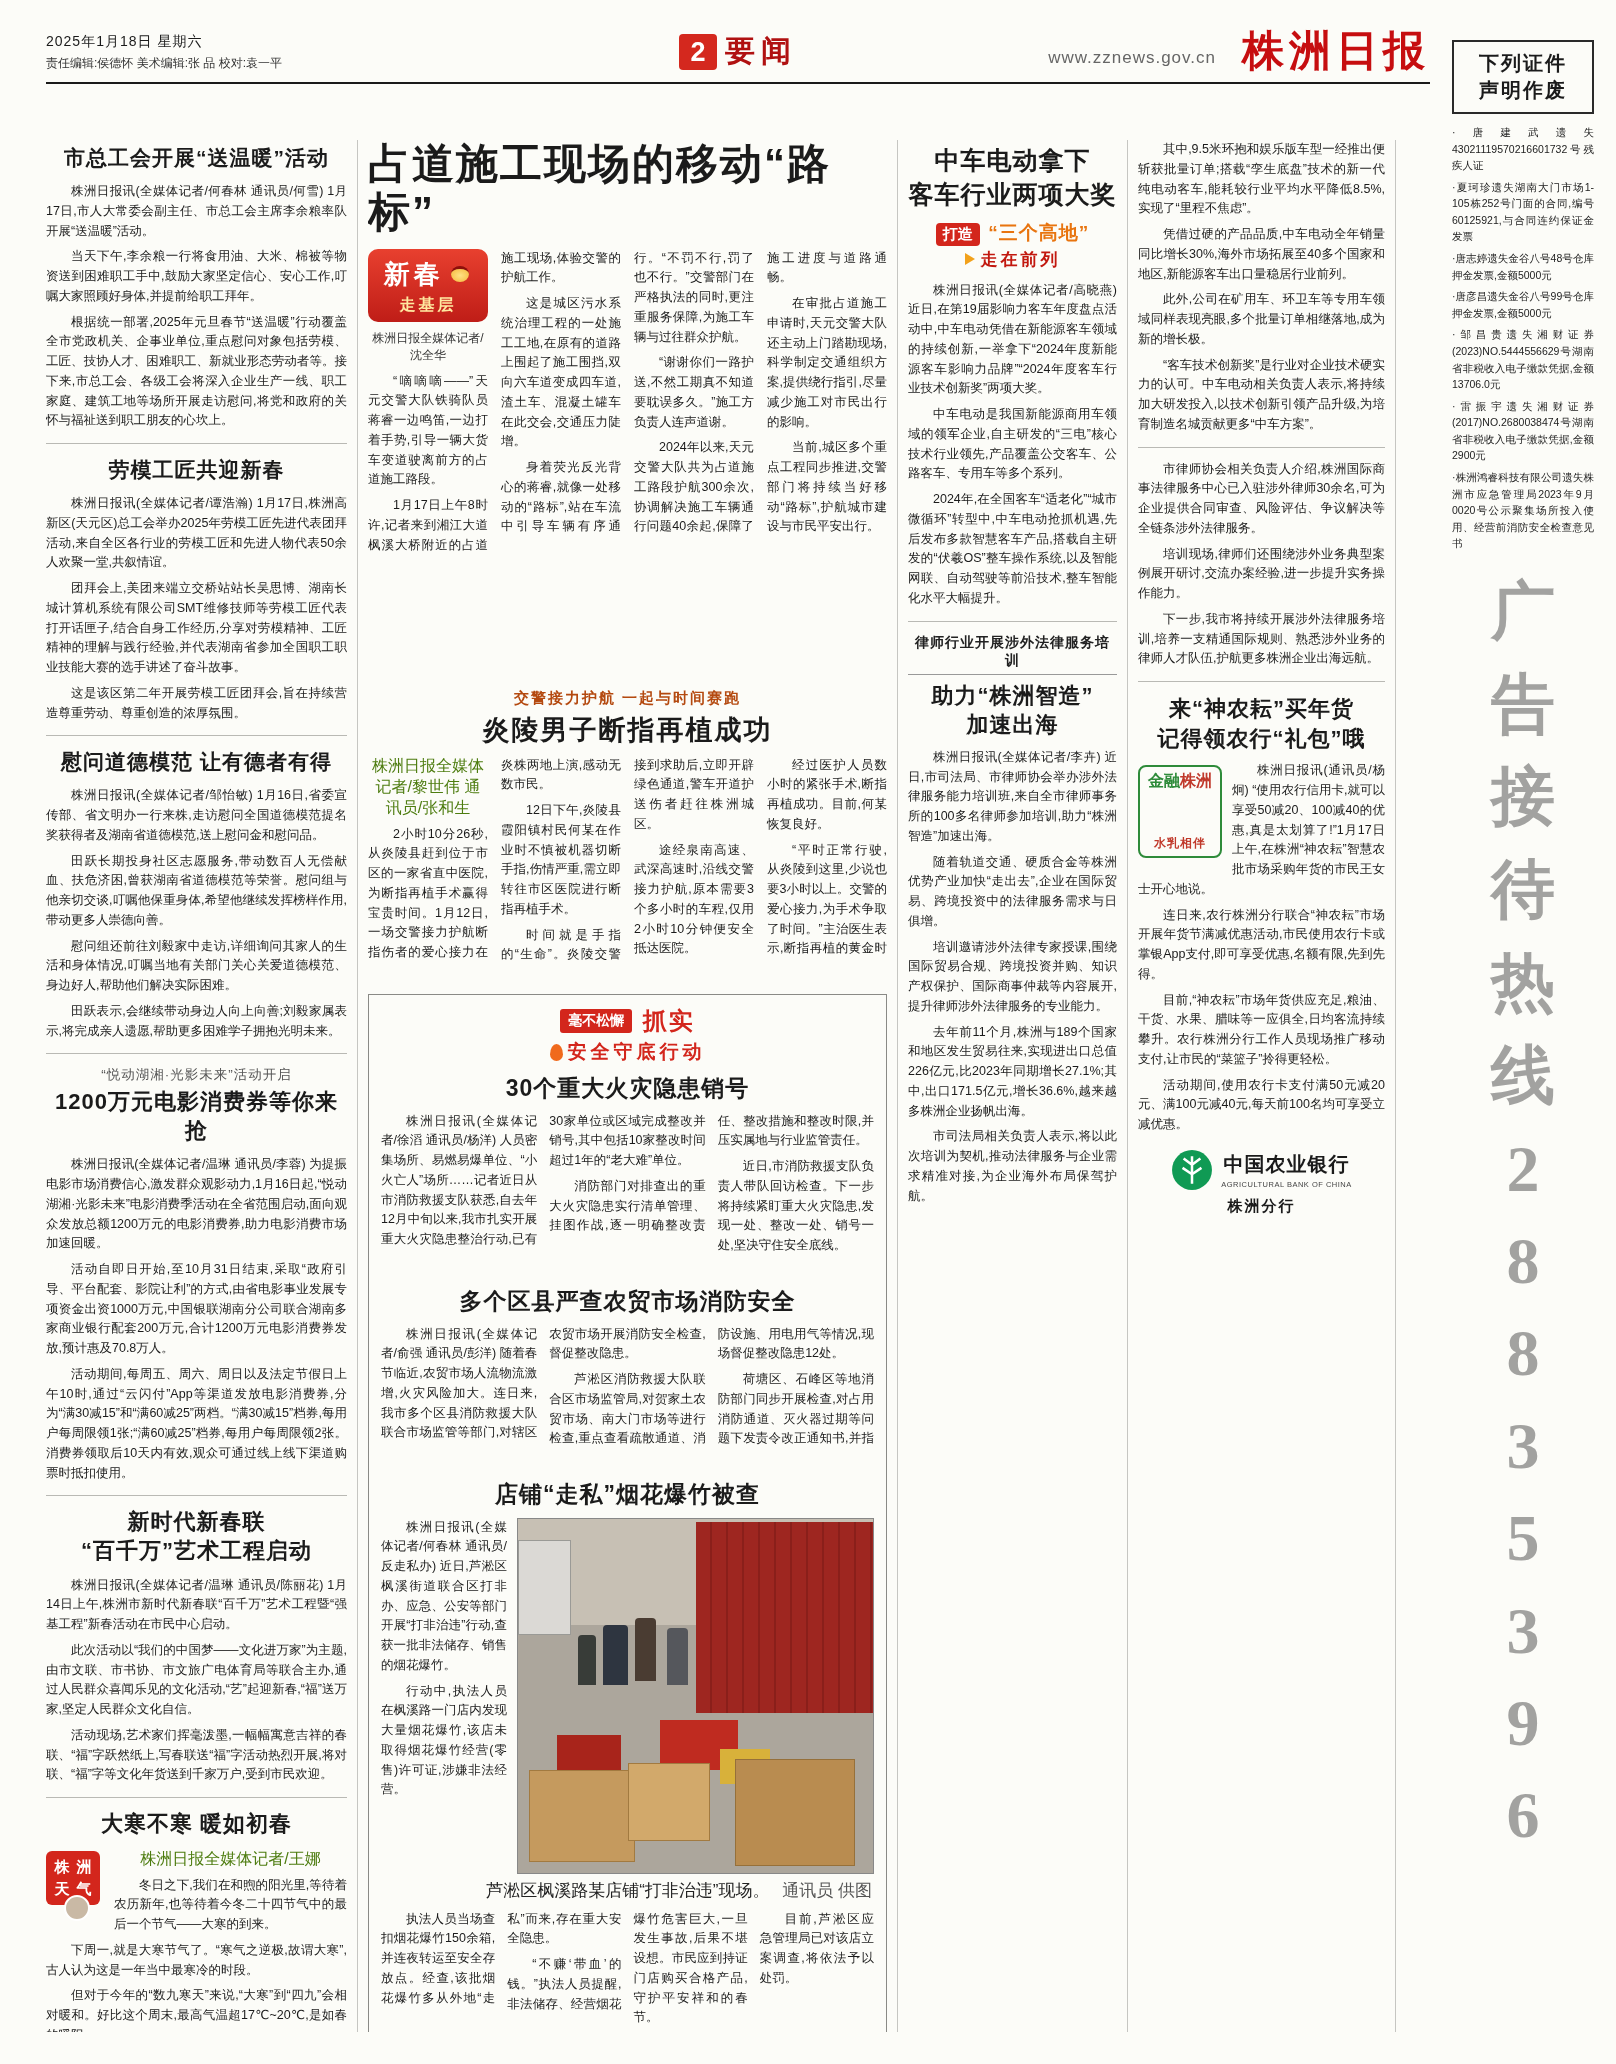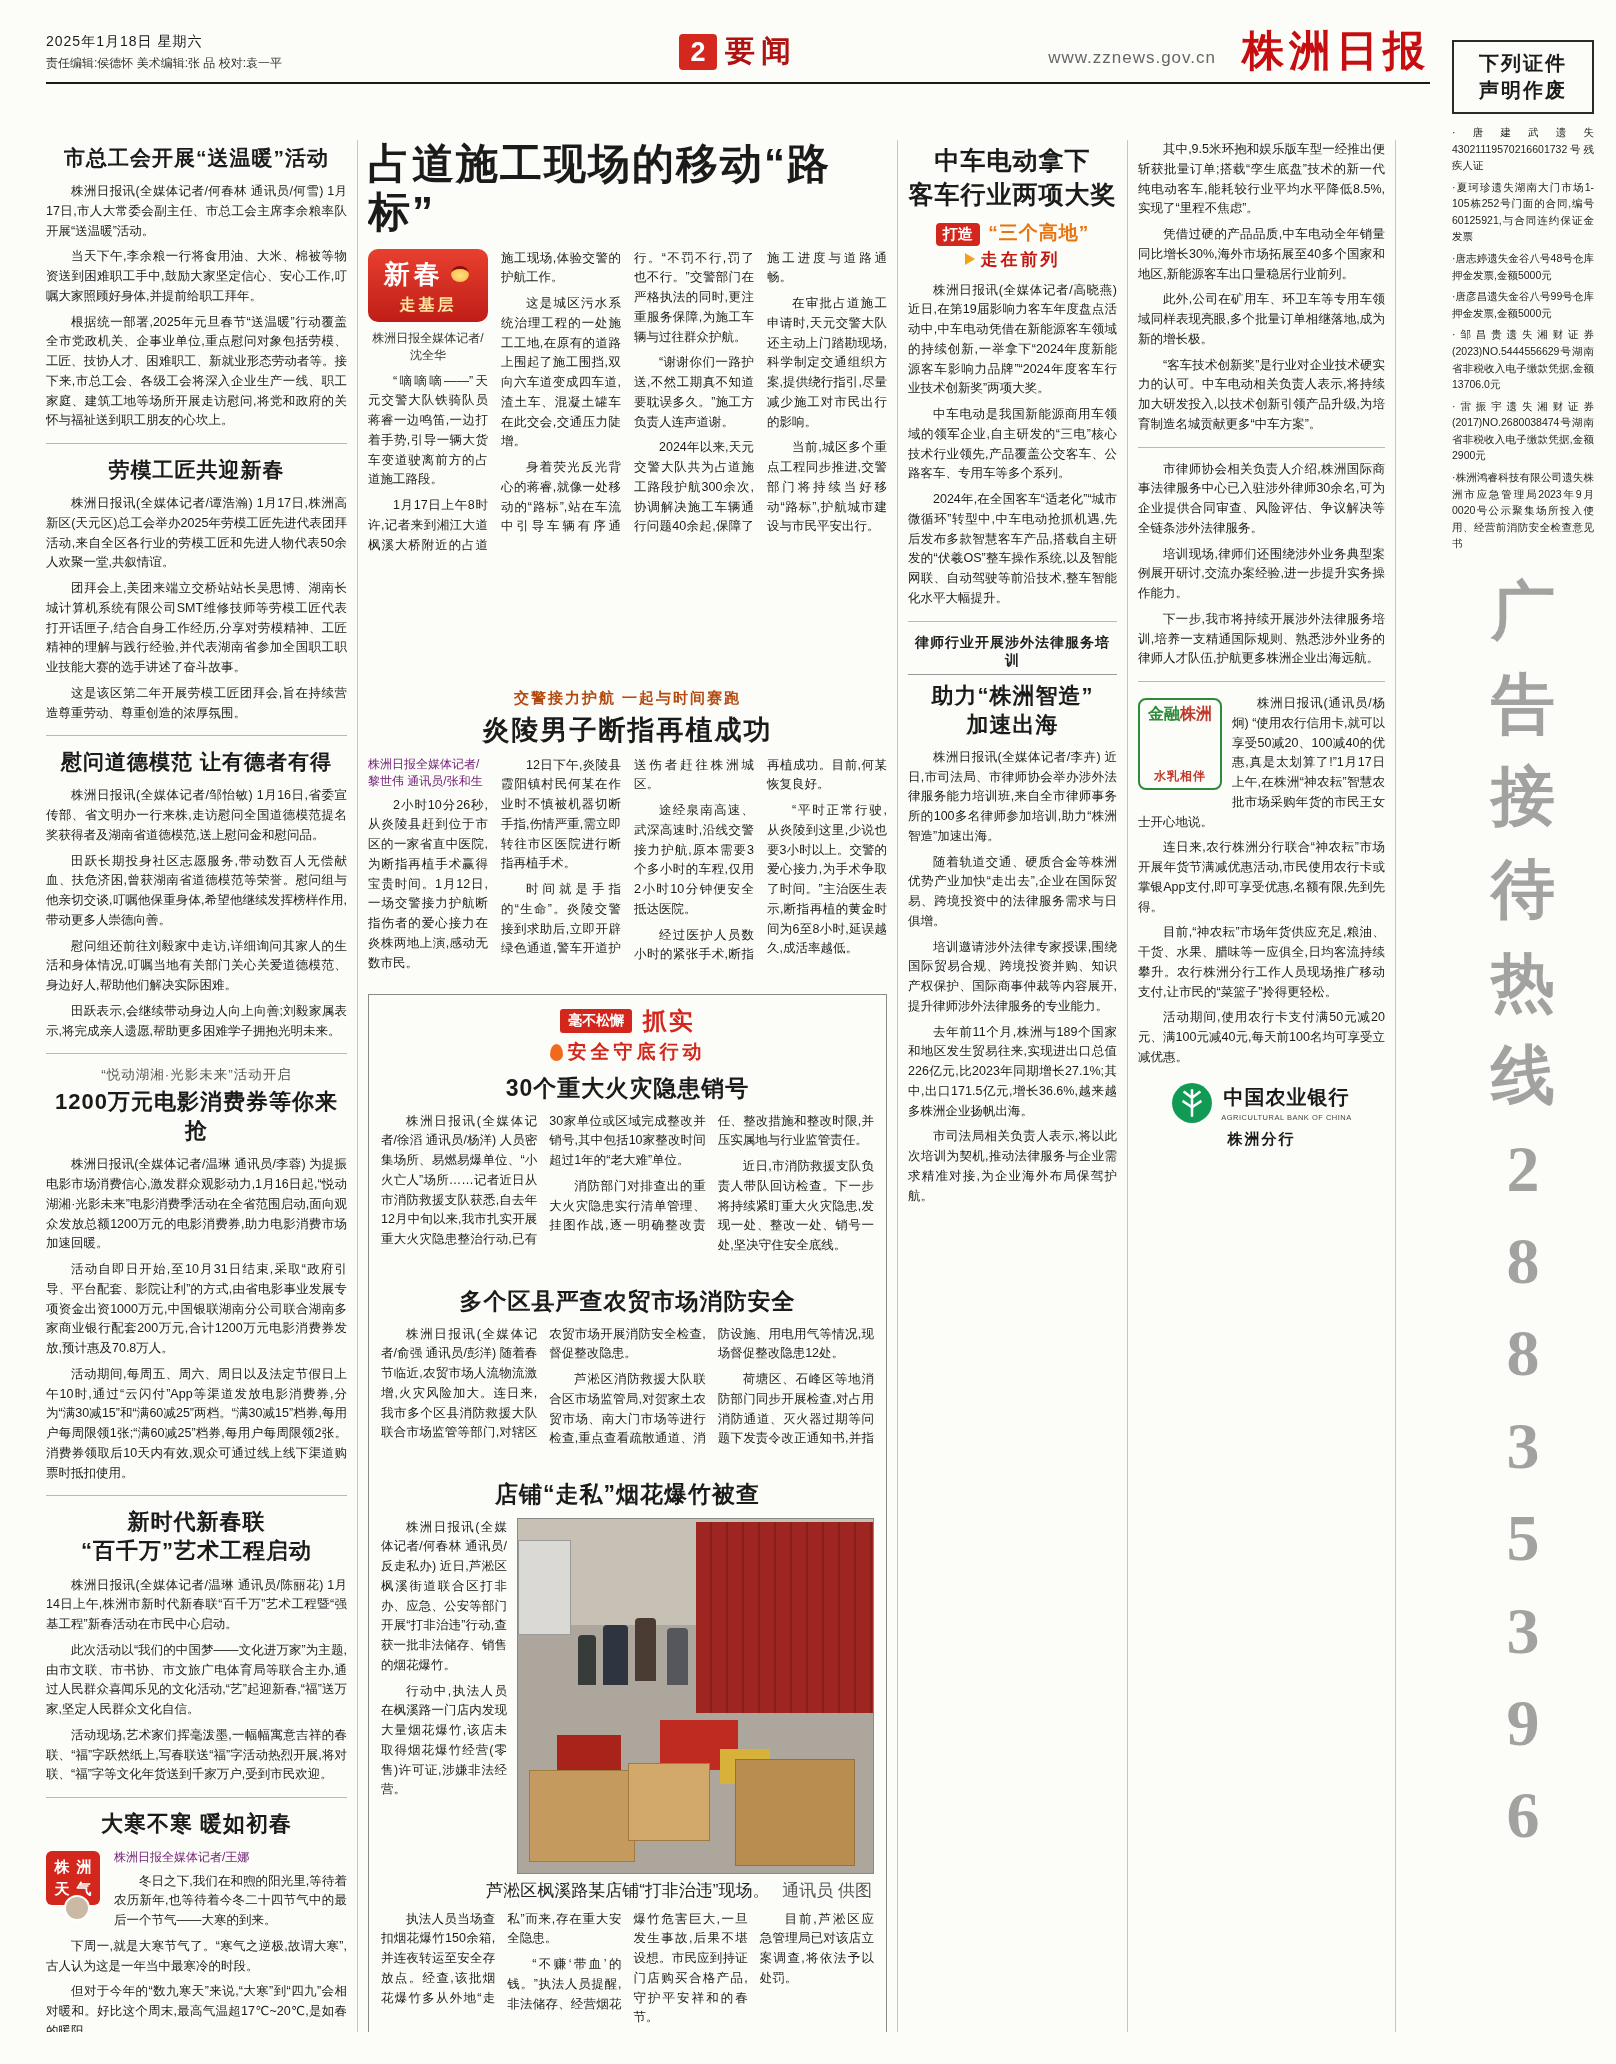--- a/index.html
+++ b/index.html
@@ -26,21 +26,21 @@
   .col-a { width:220px; }
   .col-b { width:258px; border-right:1px solid #c6c6c2; }
 
   .para { font-size:12.5px; line-height:1.58; text-align:justify; text-indent:2em; margin-bottom:6px; }
   .hr { border-top:1px solid #b9b9b4; margin:12px 0; }
 
   .t21 { font-size:21px; font-weight:bold; text-align:center; letter-spacing:1px; margin:4px 0 10px; }
   .t22 { font-size:22px; font-weight:bold; text-align:center; letter-spacing:1px; margin:2px 0 10px; line-height:1.3; }
   .kicker { text-align:center; font-size:13.5px; color:#555; margin-bottom:4px; letter-spacing:1px; }
   .byline-c { text-align:center; font-size:12px; color:#333; margin-bottom:8px; text-indent:0; }
-  .byline-l { font-size:12px; color:#701a75; margin-bottom:6px; }
+  .byline-l { font-size:16px; color:#4d7c0f; margin-bottom:6px;text-align:center; }
 
   
   .wx-logo { float:left; width:60px; height:70px; position:relative; margin:2px 8px 2px 0; }
   .wx-logo .box { width:54px; height:54px; background:#d3261c; border-radius:6px; color:#fff; font-size:15px; font-weight:bold; display:grid; grid-template-columns:1fr 1fr; place-items:center; padding:5px; line-height:1; }
   .wx-logo .ava { position:absolute; left:18px; bottom:0; width:26px; height:26px; border-radius:50%; background:#c9b9a5; border:2px solid #fff; }
 
   
   .main-hl { font-size:42px; font-weight:900; letter-spacing:2px; line-height:1.15; margin-bottom:12px; font-family:"Liberation Sans","DejaVu Sans",sans-serif; }
   .story4 { column-count:4; column-gap:13px; height:430px; overflow:hidden; }
   .yl-cols { height:228px; }
@@ -356,20 +356,24 @@
         </div>
       <div class="hr"></div>
       <div>
           <p class="para">市律师协会相关负责人介绍,株洲国际商事法律服务中心已入驻涉外律师30余名,可为企业提供合同审查、风险评估、争议解决等全链条涉外法律服务。</p>
           <p class="para">培训现场,律师们还围绕涉外业务典型案例展开研讨,交流办案经验,进一步提升实务操作能力。</p>
           <p class="para">下一步,我市将持续开展涉外法律服务培训,培养一支精通国际规则、熟悉涉外业务的律师人才队伍,护航更多株洲企业出海远航。</p>
         </div>
       <div class="hr"></div>
 
       <article>
+        <h2 class="cb-hl">
+          <span>来“神农耘”买年货</span><br>
+          <span>记得领农行“礼包”哦</span>
+        </h2>
         <div class="fin-badge">
           <div>
             <span class="fin-a">金融</span><span class="fin-b">株洲</span>
           </div>
           <div class="fin-l2">水乳相伴</div>
         </div>
         <div>
             <p class="para">株洲日报讯(通讯员/杨炯) “使用农行信用卡,就可以享受50减20、100减40的优惠,真是太划算了!”1月17日上午,在株洲“神农耘”智慧农批市场采购年货的市民王女士开心地说。</p>
             <p class="para">连日来,农行株洲分行联合“神农耘”市场开展年货节满减优惠活动,市民使用农行卡或掌银App支付,即可享受优惠,名额有限,先到先得。</p>
             <p class="para">目前,“神农耘”市场年货供应充足,粮油、干货、水果、腊味等一应俱全,日均客流持续攀升。农行株洲分行工作人员现场推广移动支付,让市民的“菜篮子”拎得更轻松。</p>

